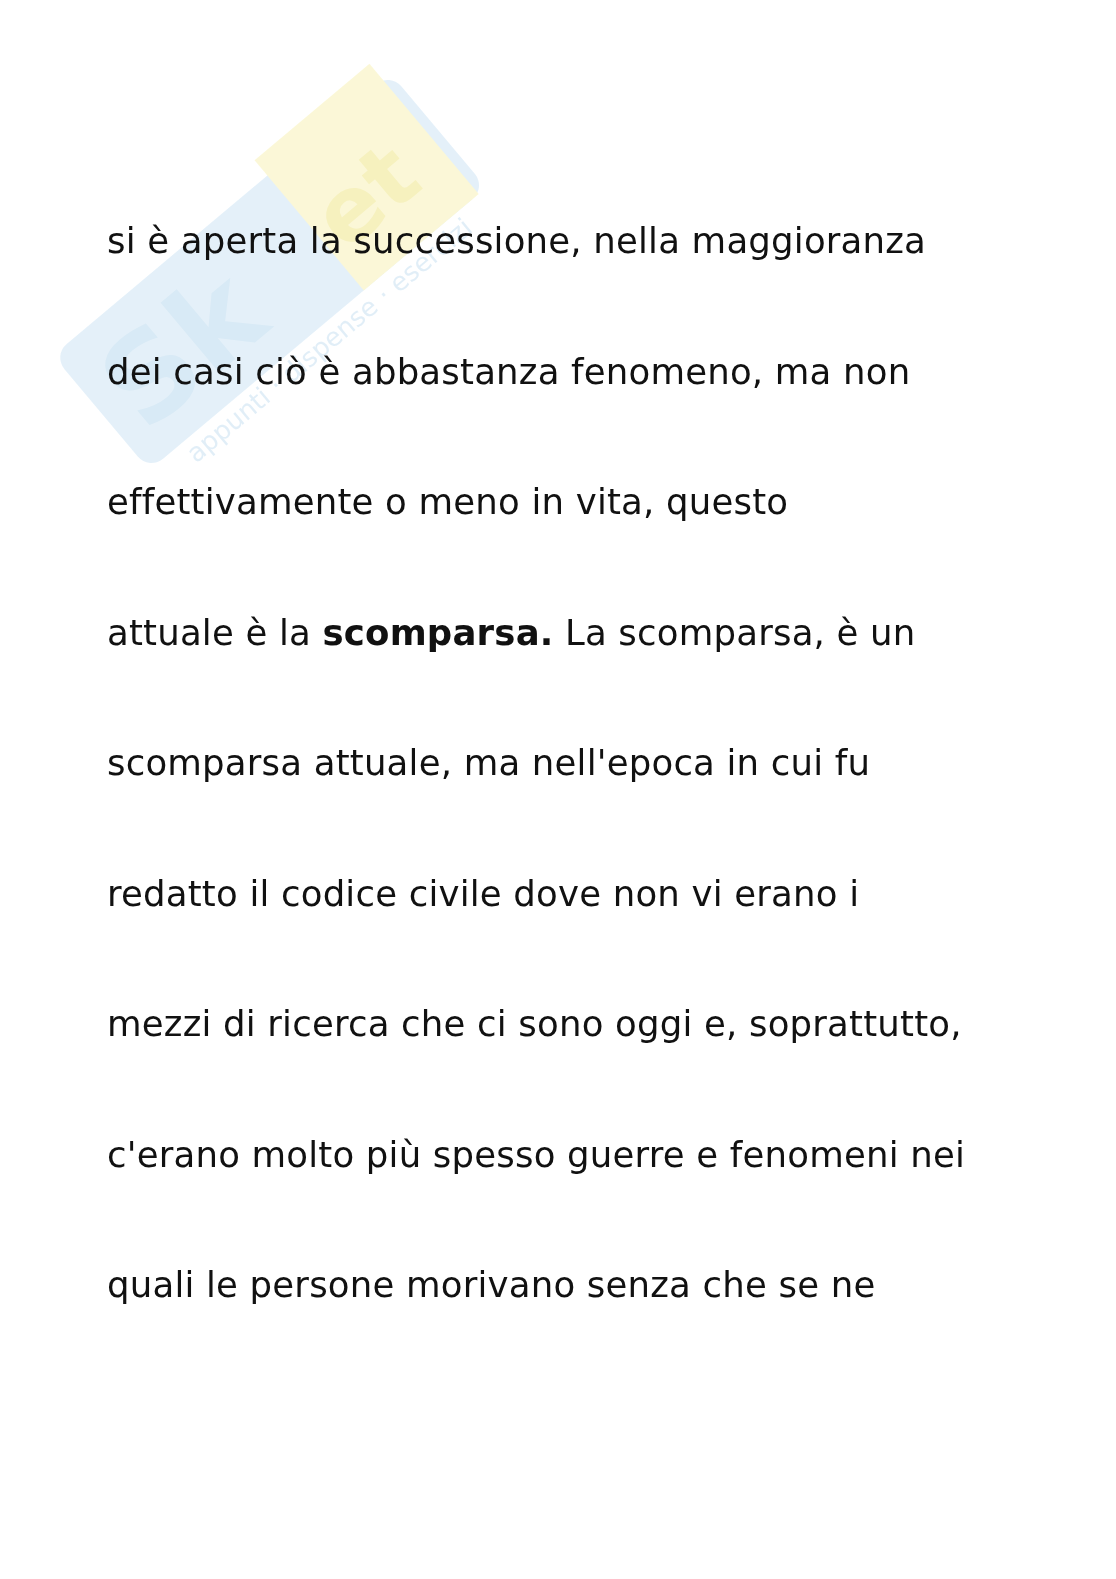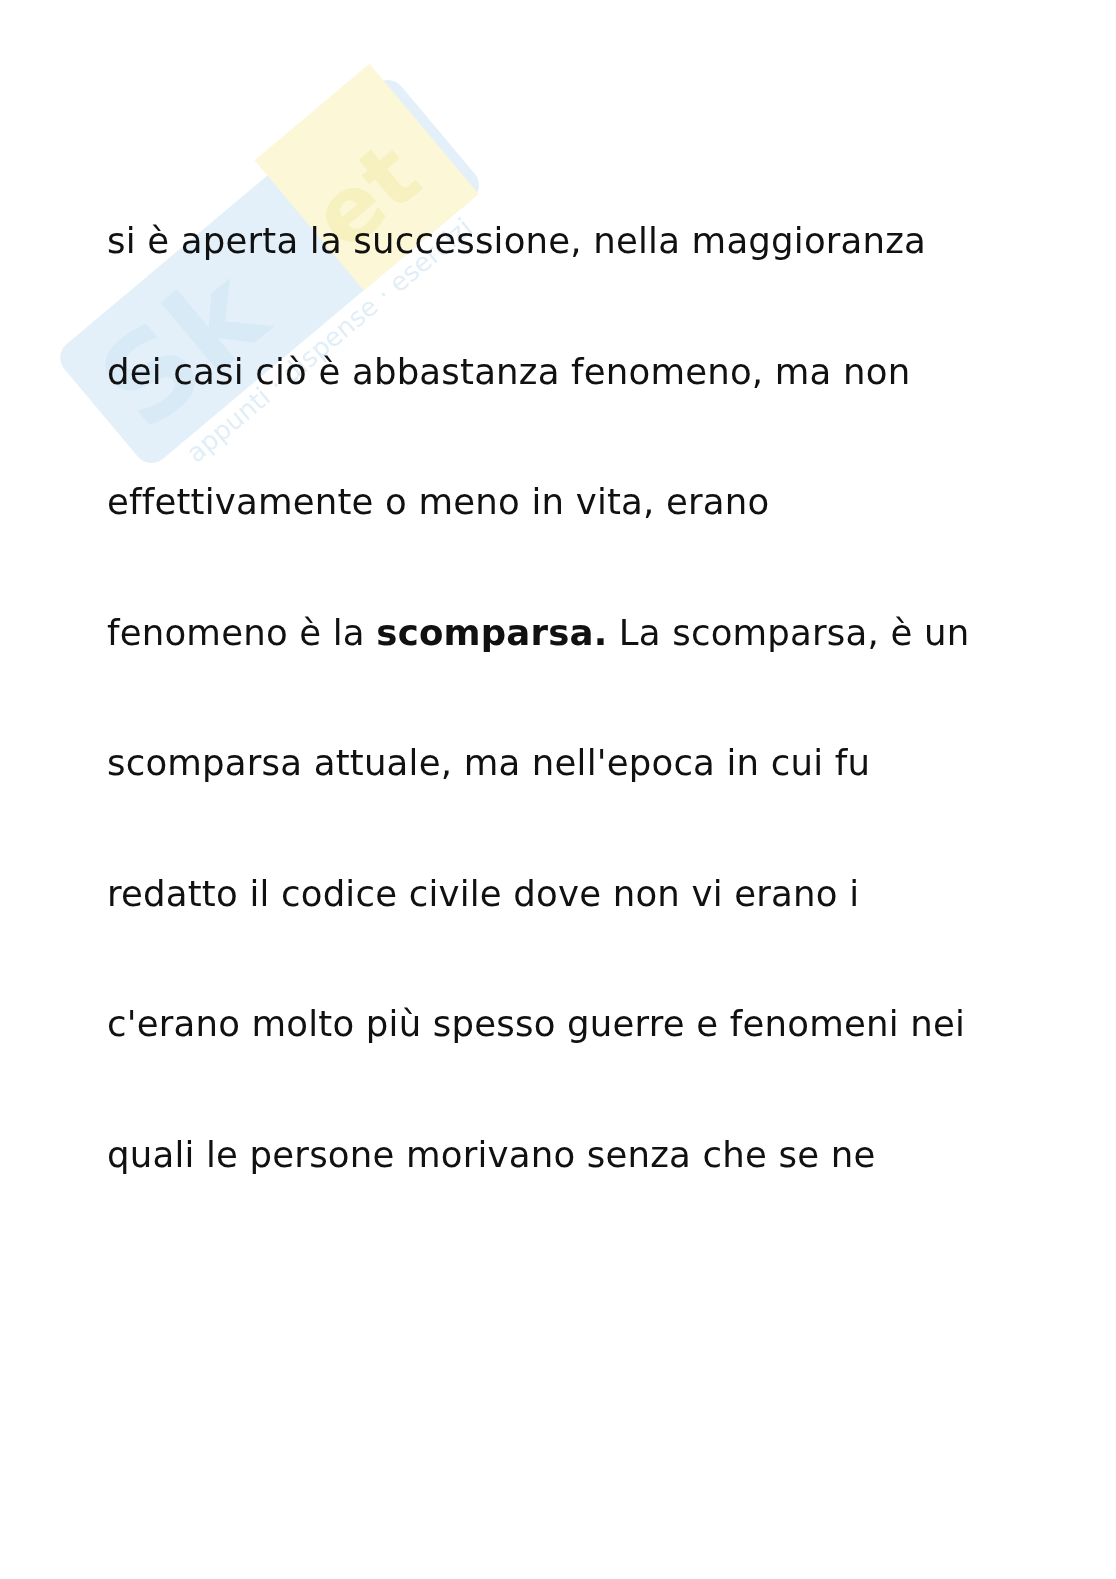--- a/index.html
+++ b/index.html
@@ -22,24 +22,25 @@
     <path d="M300 150 L450 150 L450 320 L300 320 Z" fill="#f8f2b8"></path>
     <text x="40" y="290" font-family="DejaVu Sans, sans-serif" font-weight="bold" font-size="120" fill="#b9d9ef">Sk</text>
     <text x="310" y="280" font-family="DejaVu Sans, sans-serif" font-weight="bold" font-size="90" fill="#f0e68a">et</text>
     <text x="60" y="345" font-family="DejaVu Sans, sans-serif" font-size="26" fill="#c9e1f2">appunti · dispense · esercizi</text>
   </g>
 </svg>
 
 <div class="page-text">
   <span class="line">si è aperta la successione, nella maggioranza</span>
   <span class="line">dei casi ciò è abbastanza fenomeno, ma non</span>
-  <span class="line">effettivamente o meno in vita, erano</span>
-  <span class="line"><span>fenomeno è la </span><span class="bold">scomparsa.</span><span> La scomparsa, è un</span></span>
+  <span class="line">effettivamente o meno in vita, questo</span>
+  <span class="line"><span>attuale è la </span><span class="bold">scomparsa.</span><span> La scomparsa, è un</span></span>
   <span class="line">scomparsa attuale, ma nell'epoca in cui fu</span>
   <span class="line">redatto il codice civile dove non vi erano i</span>
+  <span class="line">mezzi di ricerca che ci sono oggi e, soprattutto,</span>
   <span class="line">c'erano molto più spesso guerre e fenomeni nei</span>
   <span class="line">quali le persone morivano senza che se ne</span>
   
   
   
   
   
   
   
   

